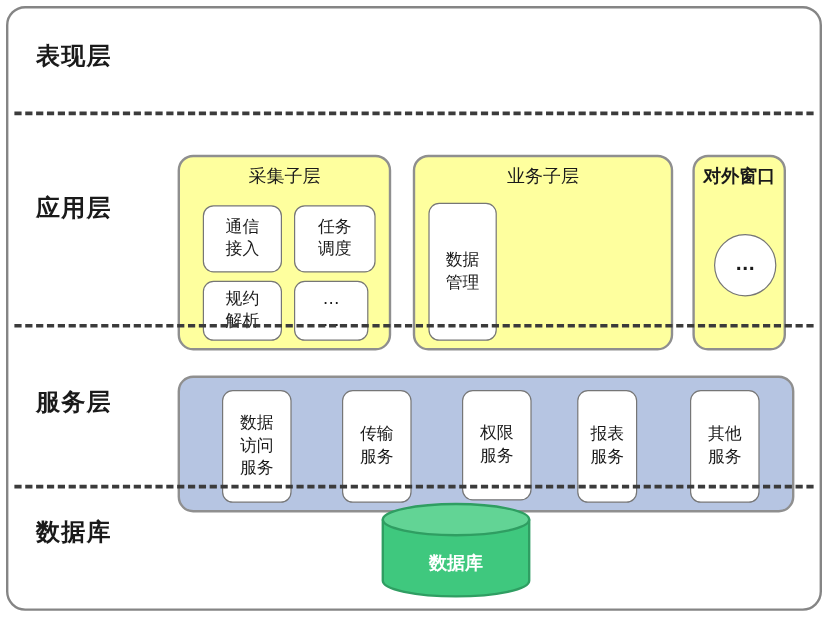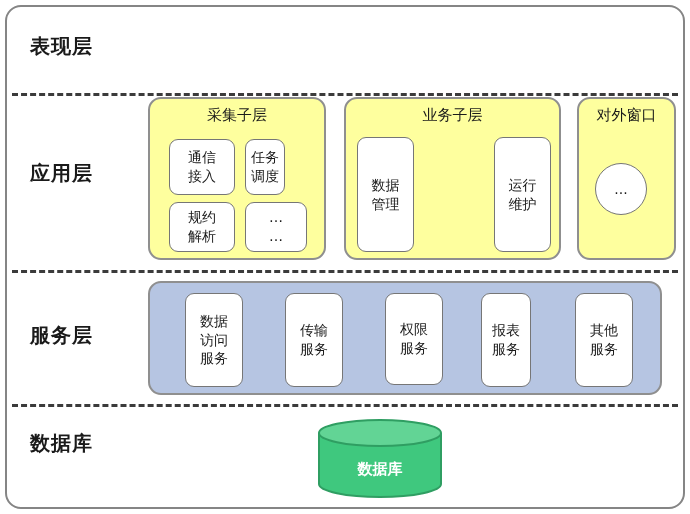--- a/index.html
+++ b/index.html
@@ -5,21 +5,21 @@
   * { margin:0; padding:0; box-sizing:border-box; }
   html,body { width:690px; height:514px; background:#ffffff; overflow:hidden;
               font-family:"DejaVu Sans","Liberation Sans",sans-serif; color:#1a1a1a; }
   .canvas { position:relative; width:690px; height:514px; background:#fff;padding-left:28px; }
   .frame  { position:absolute; inset:5px; border:2px solid #858585; border-radius:16px; }
   .divider{ position:absolute; left:12px; right:12px; height:0; border-top:3px dashed #3b3b3b; }
   .layer-label { position:absolute; left:30px; font-size:20px; font-weight:bold; letter-spacing:1px; }
   .client-box { position:absolute; left:258px; top:17px; width:290px; height:58px;
                 background:#e9eff8; border:1px solid #b9c6da; border-radius:10px;
                 display:flex; align-items:center; justify-content:center; font-size:15px; }
-  .group { position:absolute; border:2px solid #8f8f8f; border-radius:13px; }
+  .group { position:absolute; border:2px solid #8f8f8f; border-radius:13px;margin-top:32px; }
   .group-yellow { background:#feff9e; }
   .group-blue   { background:#b6c5e2; }
   .group-title  { position:absolute; top:7px; left:0; right:0; text-align:center; font-size:15px; }
   .white-box { position:absolute; background:#ffffff; border:1.5px solid #767676; border-radius:9px;
                display:flex; align-items:center; justify-content:center; text-align:left;
                font-size:14px; line-height:1.35; white-space:pre-line; }
   .circle { position:absolute; width:52px; height:52px; border-radius:50%;
             background:#fff; border:1.5px solid #767676;
             display:flex; align-items:center; justify-content:center; font-size:14px; }
   .cylinder-wrap { position:absolute; left:317px; top:418px; width:126px; height:82px; }
@@ -35,37 +35,35 @@
   <div class="layer-label" style="top:33px">表现层</div>
 
   <div class="divider" style="top:93px"></div>
 
   <div class="layer-label" style="top:160px">应用层</div>
 
   <div class="group group-yellow" style="left:148px; top:97px; width:178px; height:163px;">
     <div class="group-title">采集子层</div>
     <div class="white-box" style="left:19px; top:40px; width:66px; height:56px;">通信
 接入</div>
-    <div class="white-box" style="left:95px; top:40px; width:40px; height:56px;">任务
+    <div class="white-box" style="left:95px; top:40px; width:68px; height:56px;">任务
 调度</div>
     <div class="white-box" style="left:19px; top:103px; width:66px; height:50px;">规约
 解析</div>
     <div class="white-box" style="left:95px; top:103px; width:62px; height:50px;">…
 …</div>
   </div>
 
   <div class="group group-yellow" style="left:344px; top:97px; width:217px; height:163px;">
     <div class="group-title">业务子层</div>
     <div class="white-box" style="left:11px; top:38px; width:57px; height:115px;">数据
 管理</div>
-    <div class="white-box" style="left:148px; top:38px; width:57px; height:115px;">运行
-维护</div>
   </div>
 
-  <div class="group group-yellow" style="left:577px; top:97px; width:99px; height:163px;">
+  <div class="group group-yellow" style="left:577px; top:97px; width:78px; height:163px;font-weight:bold;">
     <div class="group-title">对外窗口</div>
     <div class="circle" style="left:16px; top:64px;">...</div>
   </div>
 
   <div class="divider" style="top:270px"></div>
 
   <div class="layer-label" style="top:322px">服务层</div>
 
   <div class="group group-blue" style="left:148px; top:281px; width:514px; height:114px;">
     <div class="white-box" style="left:35px; top:10px; width:58px; height:94px;">数据

